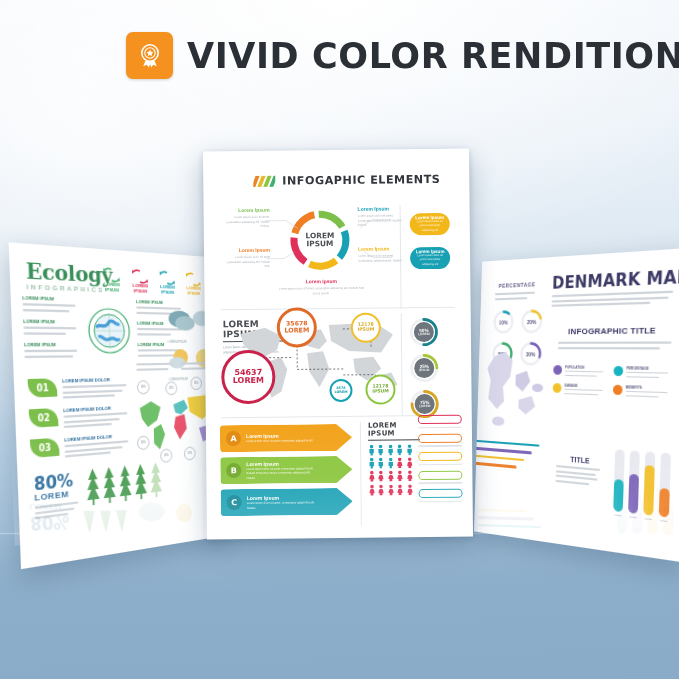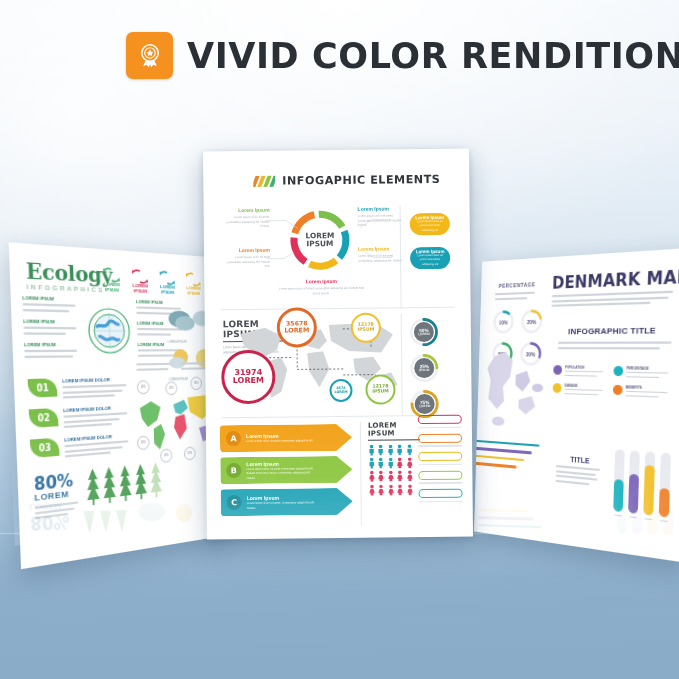--- a/index.html
+++ b/index.html
@@ -645,21 +645,21 @@
             <path d="M24 42 H66"></path>
             <path d="M118 60 H150 V76"></path>
           </g>
         </svg>
 
         <div class="mk" style="left:52px;top:-8px;width:34px;height:34px;border:3px solid #e06a27;color:#e06a27;font-size:6.2px;">
           <span>35678</span>
           <span style="font-size:6.4px;">LOREM</span>
         </div>
         <div class="mk" style="left:-4px;top:34px;width:48px;height:48px;border:3.4px solid #c9224b;color:#c9224b;font-size:8px;">
-          <span>31974</span>
+          <span>54637</span>
           <span style="font-size:8px;">LOREM</span>
         </div>
         <div class="mk" style="left:126px;top:-2px;width:26px;height:26px;border:2.6px solid #f2c029;color:#d9a81e;font-size:4.6px;">
           <span>12178</span>
           <span style="font-size:4.6px;">IPSUM</span>
         </div>
         <div class="mk" style="left:104px;top:64px;width:19px;height:19px;border:2.2px solid #18a0b4;color:#18a0b4;font-size:3.4px;">
           <span>4578</span>
           <span style="font-size:3.4px;">LOREM</span>
         </div>

